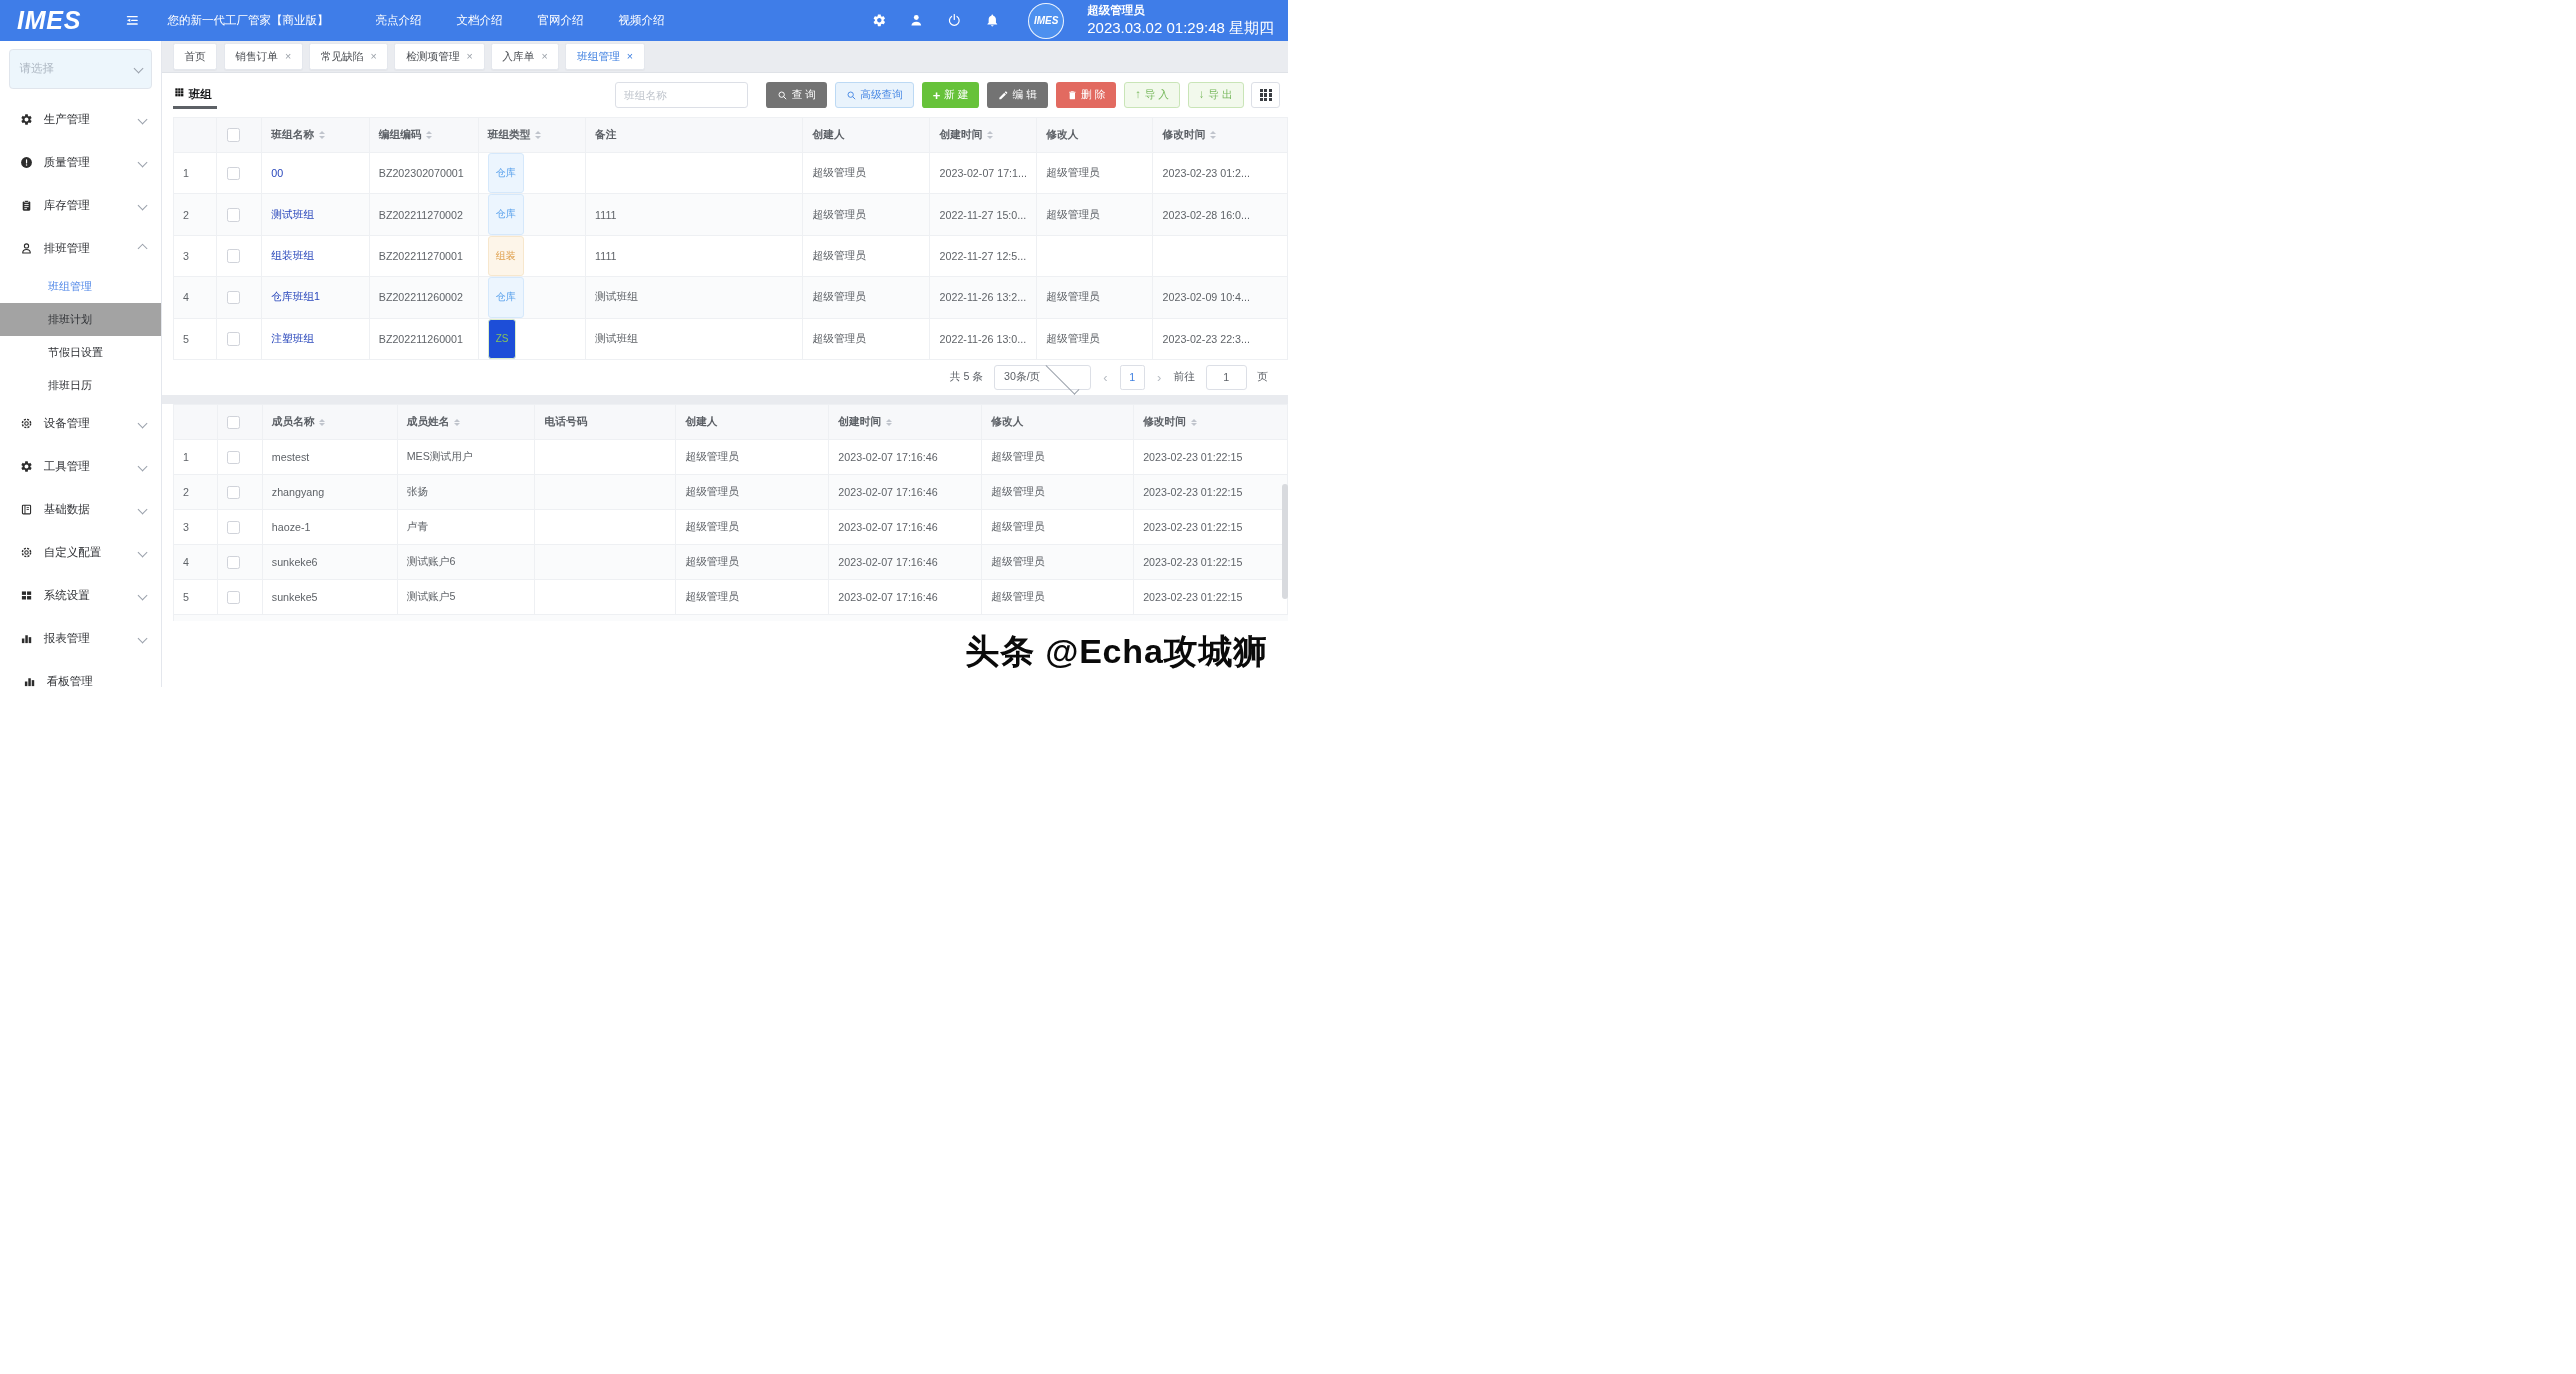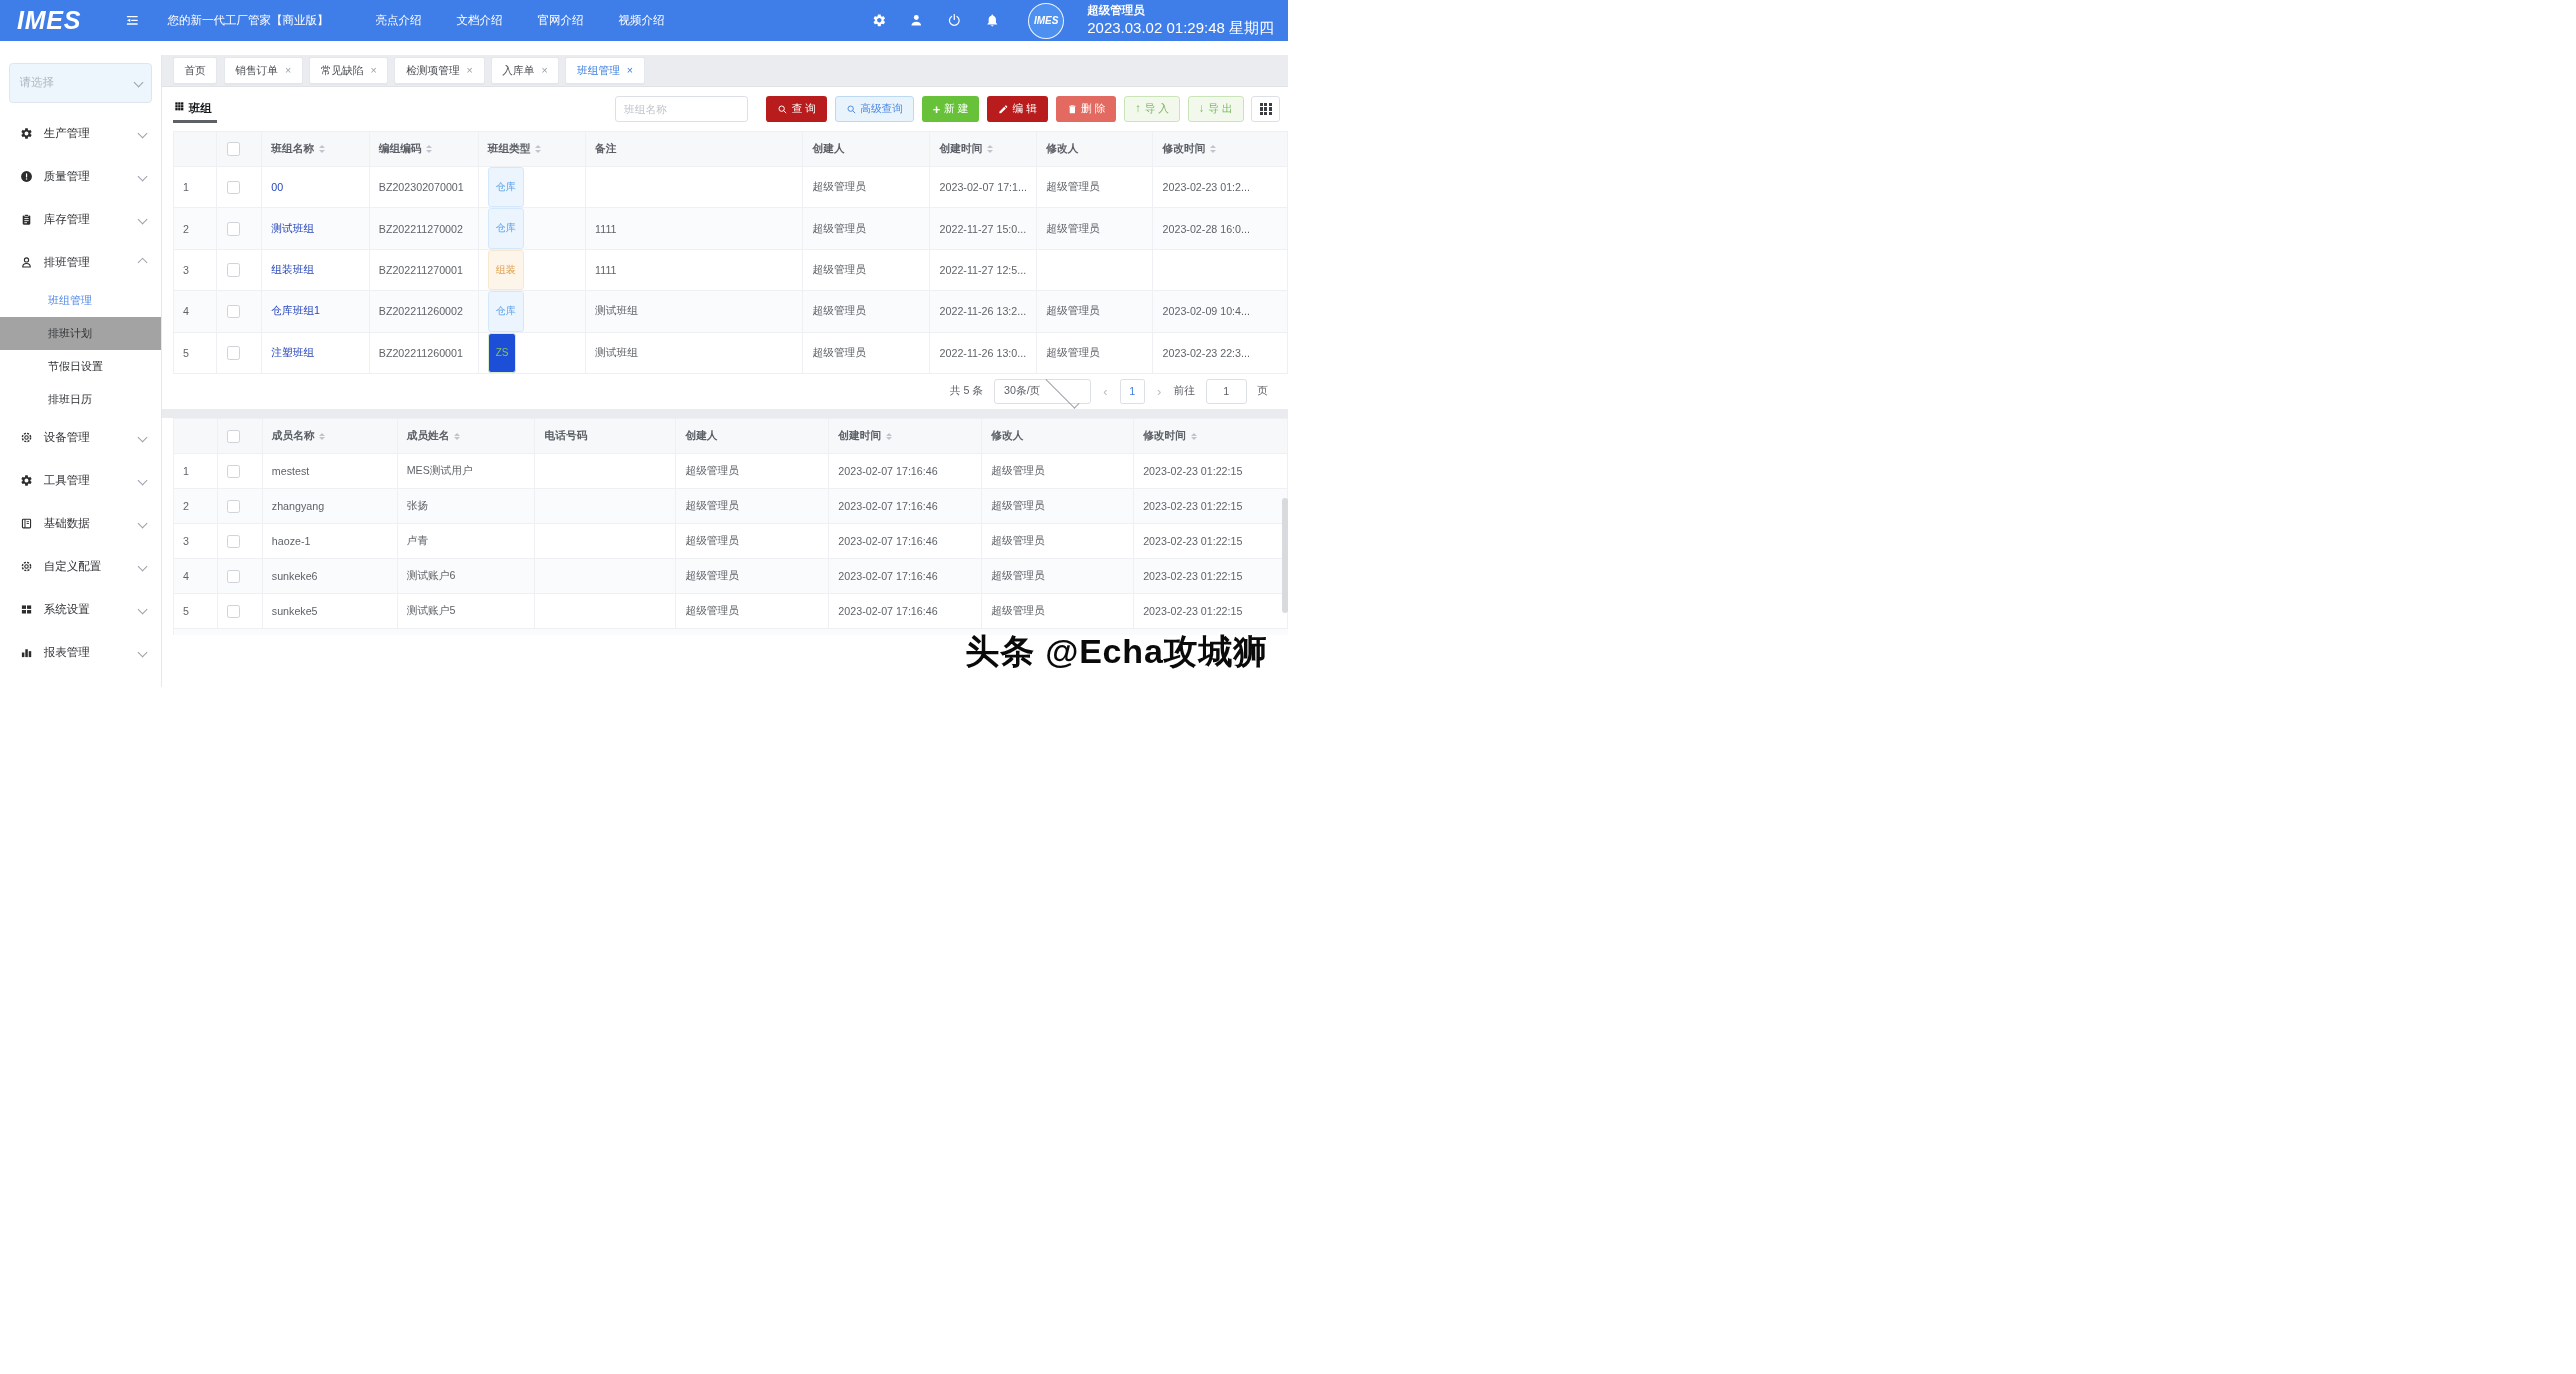--- a/index.html
+++ b/index.html
@@ -1,17 +1,17 @@
 <!DOCTYPE html>
 <html style="font-size:12.3px"><head>
 <meta charset="utf-8">
 <style>
   html,body{margin:0;padding:0;width:1288px;height:687px;overflow:hidden;
     font-family:"Liberation Sans","DejaVu Sans",sans-serif;background:#fff;}
-  .app{width:1288px;height:687px;display:flex;flex-direction:column;position:relative;overflow:hidden;gap:14px;}
+  .app{width:1288px;height:687px;display:flex;flex-direction:column;position:relative;overflow:hidden;}
 
   
   .topbar{height:41px;background:#3F7DE8;display:flex;align-items:center;color:#fff;flex:0 0 auto;}
   .logo{font-size:25px;font-weight:900;font-style:italic;letter-spacing:0.8px;margin-left:17px;width:91px;flex:0 0 auto;}
   .collapse-btn{margin-left:17px;color:#fff;display:flex;align-items:center;cursor:pointer;}
   .sys-title{font-size:11.5px;margin-left:28px;white-space:nowrap;}
   .topnav{display:flex;gap:35px;margin-left:47px;font-size:11.5px;}
   .topnav .nav-item{cursor:pointer;white-space:nowrap;}
   .top-right{margin-left:auto;display:flex;align-items:center;gap:23px;margin-right:14px;}
   .top-ico{width:14.6px;height:14.6px;cursor:pointer;flex:0 0 auto;}
@@ -58,21 +58,21 @@
     padding:6.1px 1.5px 7.7px;gap:3.8px;}
   .sec-title .tico{width:10.7px;height:10.7px;color:#141414;}
   .sec-title .underline{position:absolute;left:0;bottom:0;width:44px;height:3.1px;background:#5d6166;}
   .toolbar .spacer{flex:1;}
   .search-input{width:115px;height:24.5px;border:0.8px solid #dcdfe6;border-radius:3.1px;padding:0 7.7px;font-size:10.7px;
     color:#333;outline:none;margin-right:10.7px;font-family:inherit;}
   .search-input::placeholder{color:#bfc4cc;}
   .btn{height:26px;border-radius:3.1px;padding:0 10px;font-size:10.7px;display:inline-flex;align-items:center;gap:3.8px;
     border:0.8px solid transparent;cursor:pointer;margin-left:7.7px;white-space:nowrap;font-family:inherit;background:#fff;}
   .btn .bico{width:10.7px;height:10.7px;}
-  .btn-query,.btn-edit{background:#b91c1c;color:#fff;text-align:right;}
+  .btn-query,.btn-edit{background:#737373;color:#fff;text-align:right;}
   .btn-adv{background:#e9f3fc;color:#4A8AE4;border-color:#bcd9f4;}
   .btn-new{background:#67C23A;color:#fff;}
   .btn-del{background:#E26A60;color:#fff;}
   .btn-imp,.btn-exp{background:#f2f9ec;color:#77b85c;border-color:#c9e5b7;}
   .btn .plus{font-size:13px;font-weight:bold;line-height:1;}
   .btn .arrow{font-size:11.5px;line-height:1;}
   .btn-grid{width:29px;justify-content:center;border-color:#dcdfe6;padding:0;}
   .gridico{display:grid;grid-template-columns:repeat(3,3.1px);grid-template-rows:repeat(3,3.1px);gap:1.2px;}
   .gridico i{background:#3a3d42;display:block;}
 

